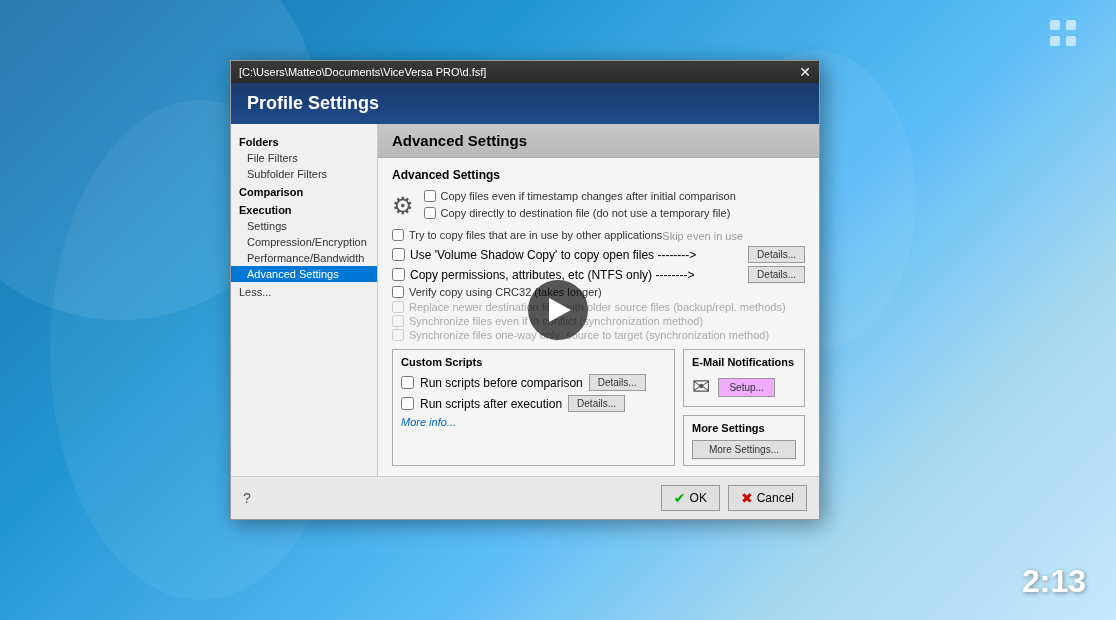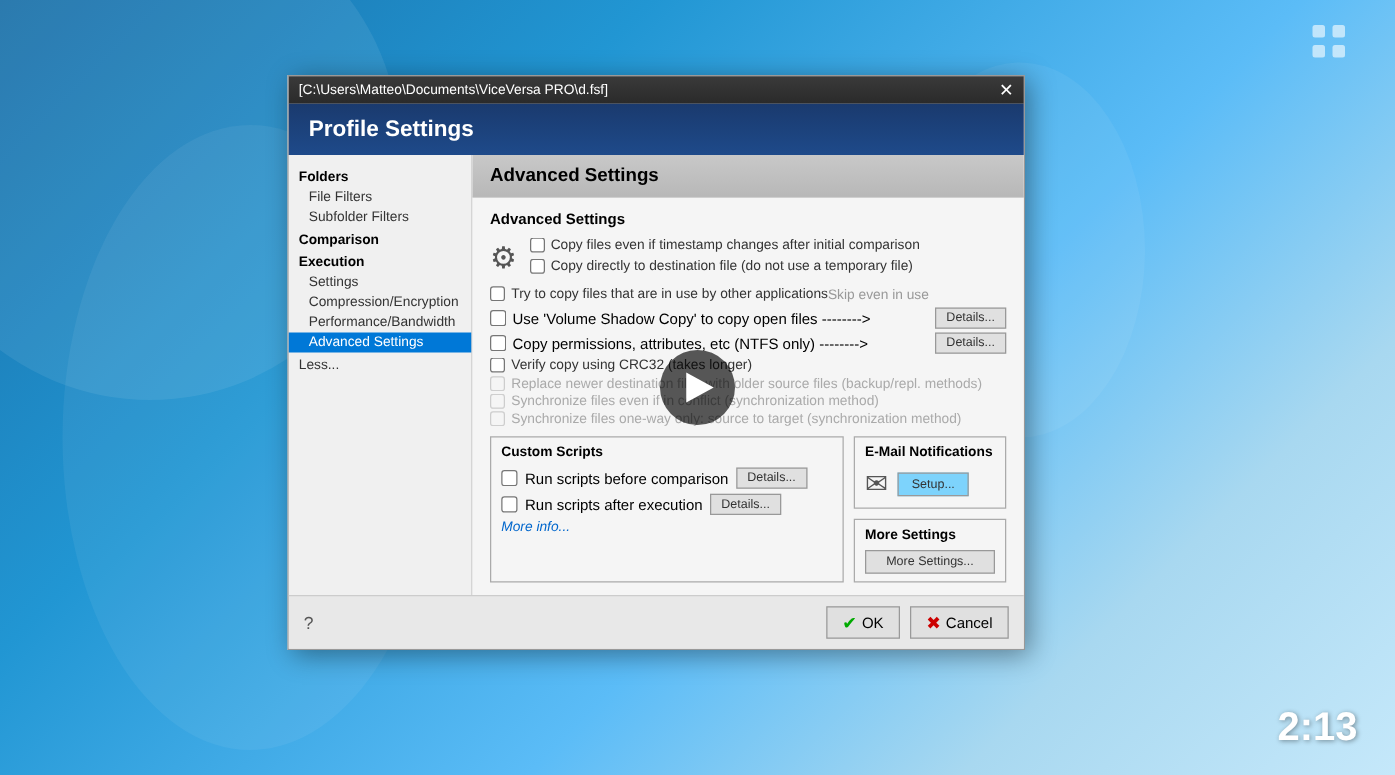--- a/index.html
+++ b/index.html
@@ -250,21 +250,21 @@
       align-items: center;
       gap: 8px;
     }
     .email-icon {
       font-size: 22px;
       color: #555;
     }
     .setup-btn {
       font-size: 10px;
       padding: 3px 10px;
-      background: #7dd3fc;
+      background: #f0abfc;
       border: 1px solid #999;
       cursor: pointer;
       color: #333;
     }
     .more-settings-box {
       border: 1px solid #aaa;
       padding: 6px 8px;
     }
     .more-settings-btn {
       font-size: 10px;

